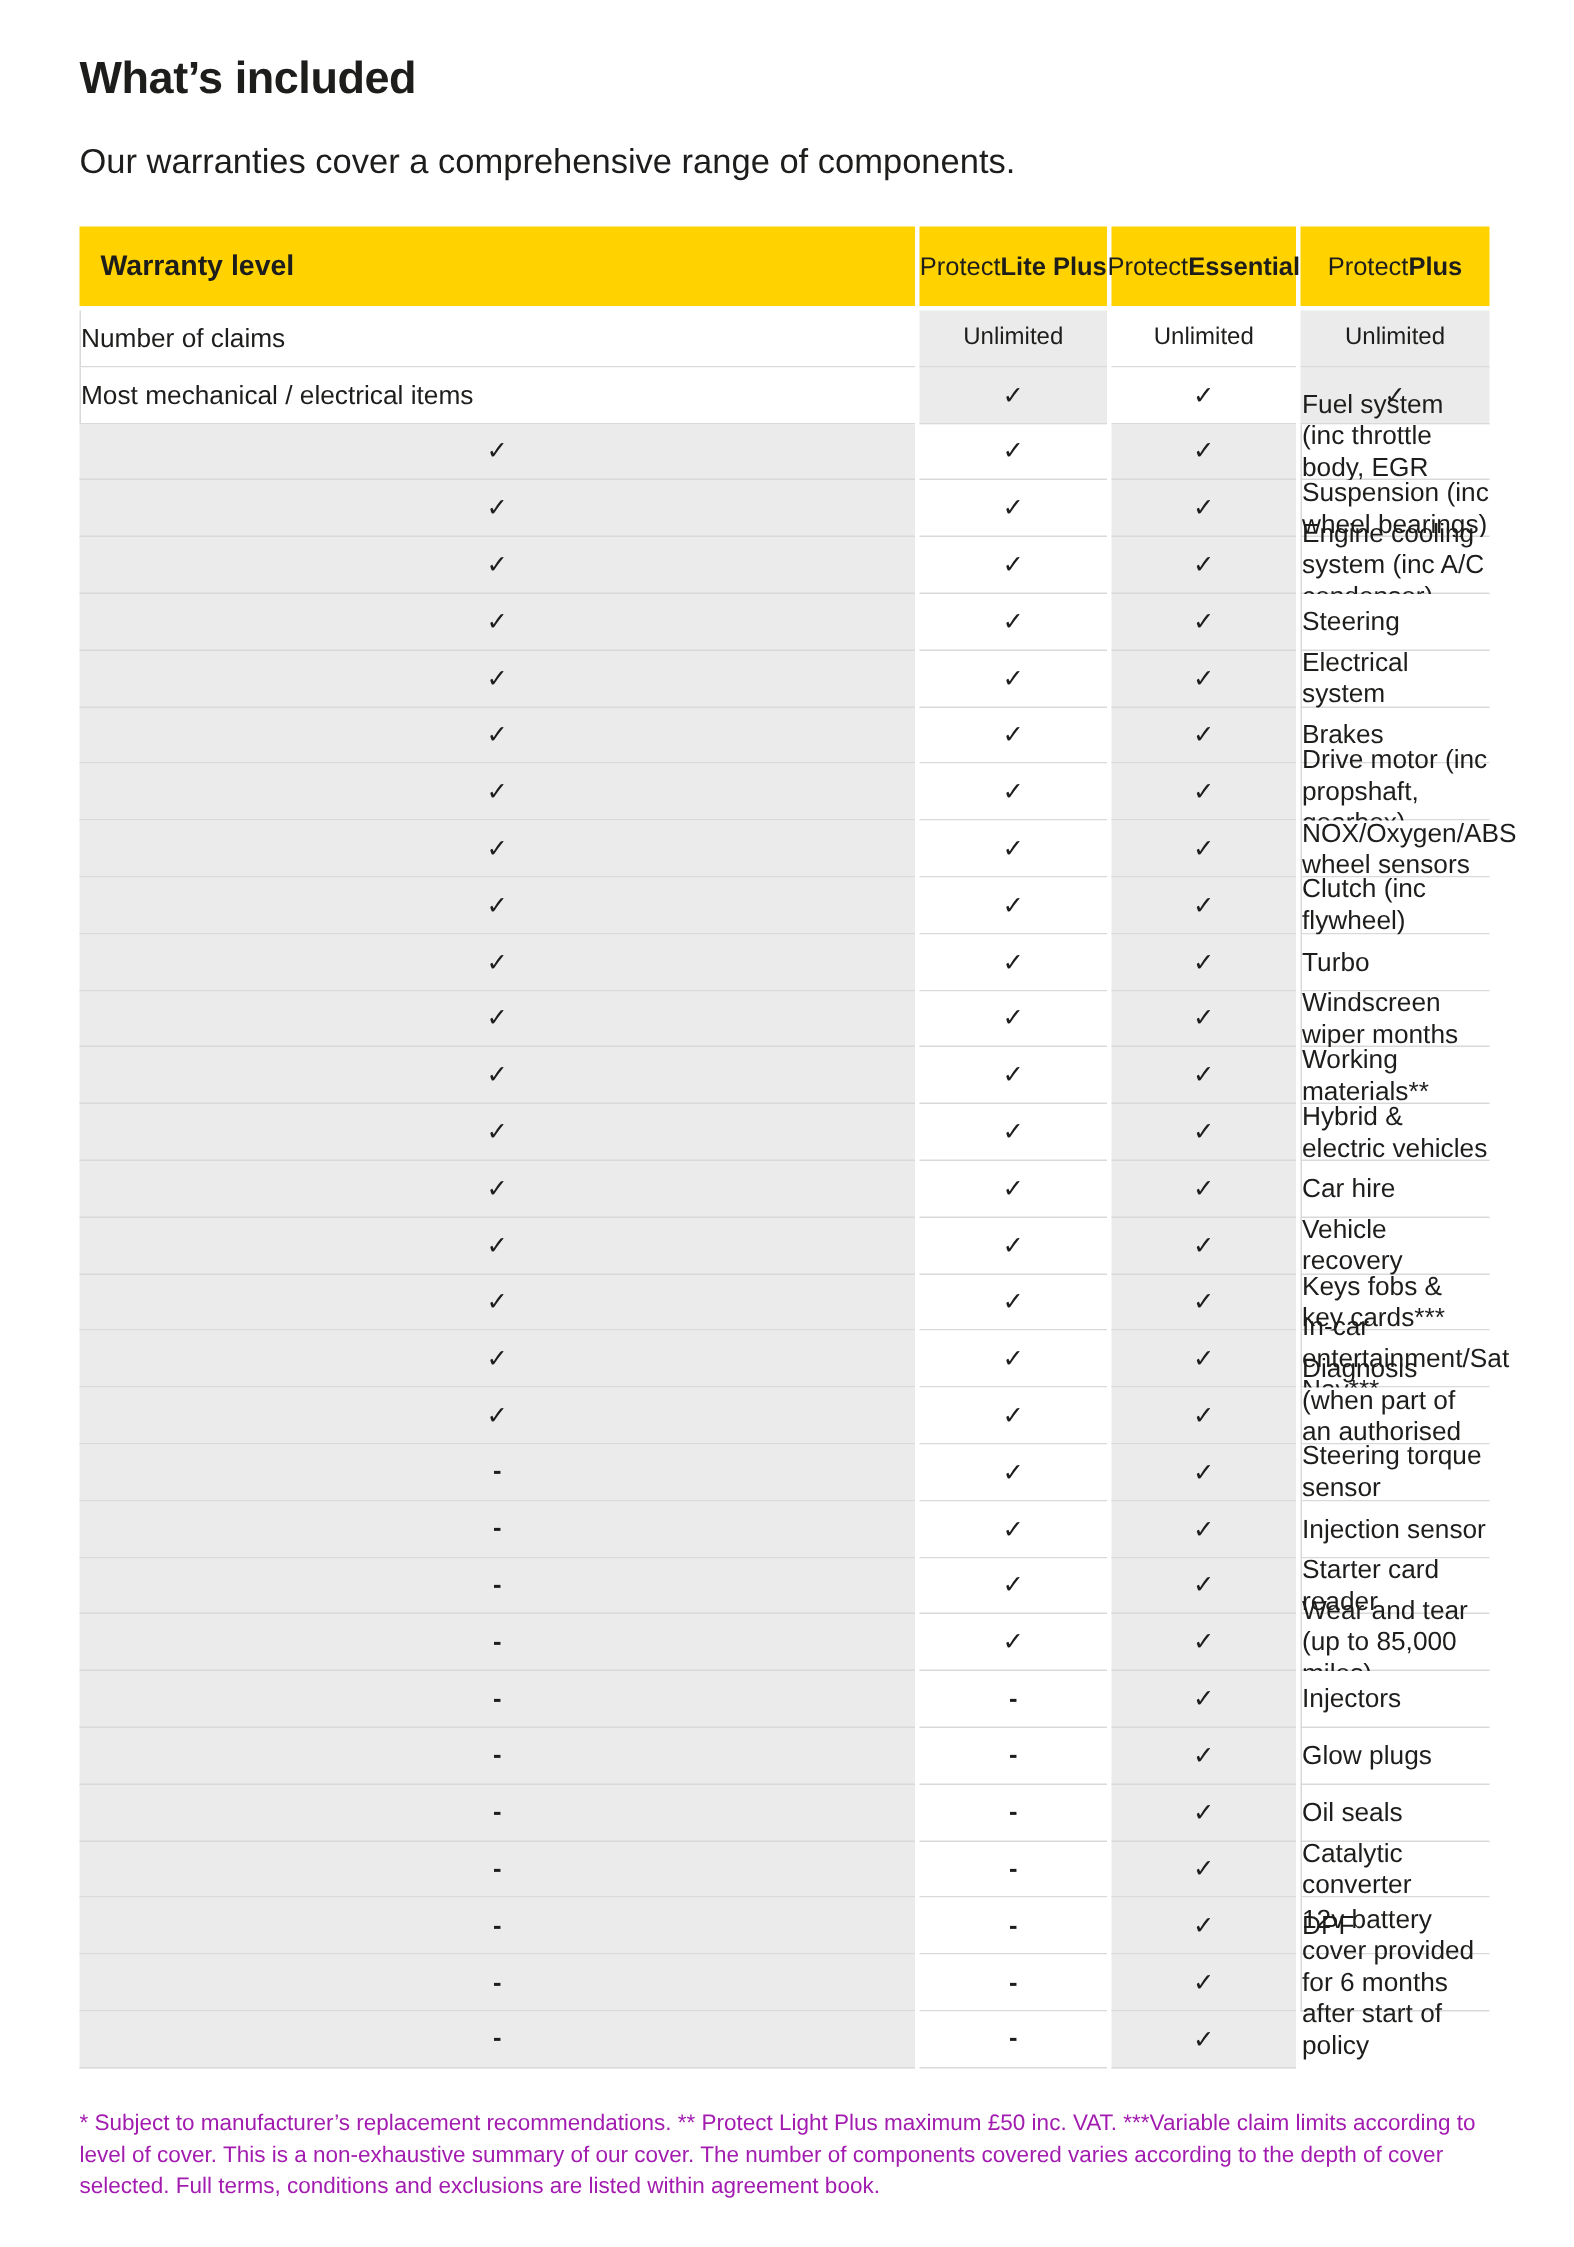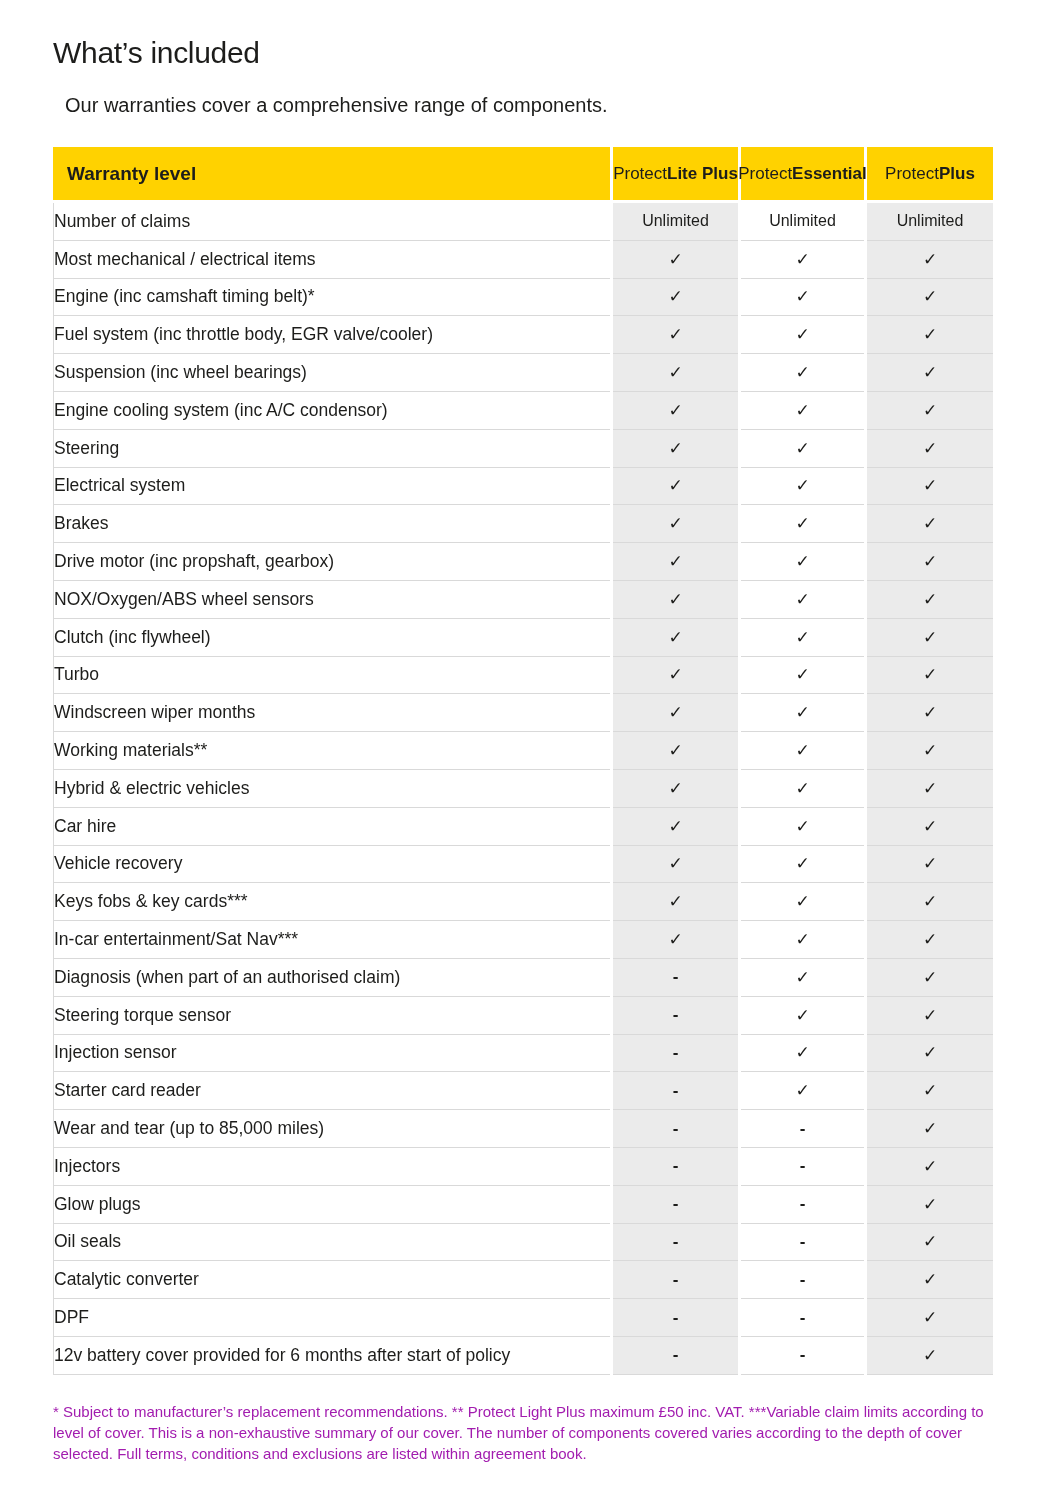--- a/index.html
+++ b/index.html
@@ -9,27 +9,27 @@
     height: 1498px;
     background: #ffffff;
     font-family: "Liberation Sans", sans-serif;
     color: #1d1d1b;
     -webkit-font-smoothing: antialiased;
   }
   .page { padding: 36px 56px 0 53px; }
 
   .page-title {
     font-size: 30px;
-    font-weight: 400;
+    font-weight: 700;
     letter-spacing: -0.3px;
     margin: 0 0 24px 0;
   }
   .page-subtitle {
-    font-size: 20px;
-    margin: 0 0 30px 12px;
+    font-size: 23px;
+    margin: 0 0 30px 0;
   }
 
   
   .tbl-header, .tbl-body {
     display: grid;
     grid-template-columns: 557px 125px 123px 126px;
     column-gap: 3px;
     width: 743px;
   }
   .tbl-header { margin-bottom: 3px; }
@@ -112,21 +112,20 @@
 
     <div class="tbl-body">
         <div class="cell label-cell">Number of claims</div>
         <div class="cell value-cell col-lite text-value">Unlimited</div>
         <div class="cell value-cell col-ess text-value">Unlimited</div>
         <div class="cell value-cell col-plus text-value">Unlimited</div>
         <div class="cell label-cell">Most mechanical / electrical items</div>
         <div class="cell value-cell col-lite check">✓</div>
         <div class="cell value-cell col-ess check">✓</div>
         <div class="cell value-cell col-plus check">✓</div>
-        <div class="cell label-cell">Engine (inc camshaft timing belt)*</div>
         <div class="cell value-cell col-lite check">✓</div>
         <div class="cell value-cell col-ess check">✓</div>
         <div class="cell value-cell col-plus check">✓</div>
         <div class="cell label-cell">Fuel system (inc throttle body, EGR valve/cooler)</div>
         <div class="cell value-cell col-lite check">✓</div>
         <div class="cell value-cell col-ess check">✓</div>
         <div class="cell value-cell col-plus check">✓</div>
         <div class="cell label-cell">Suspension (inc wheel bearings)</div>
         <div class="cell value-cell col-lite check">✓</div>
         <div class="cell value-cell col-ess check">✓</div>

